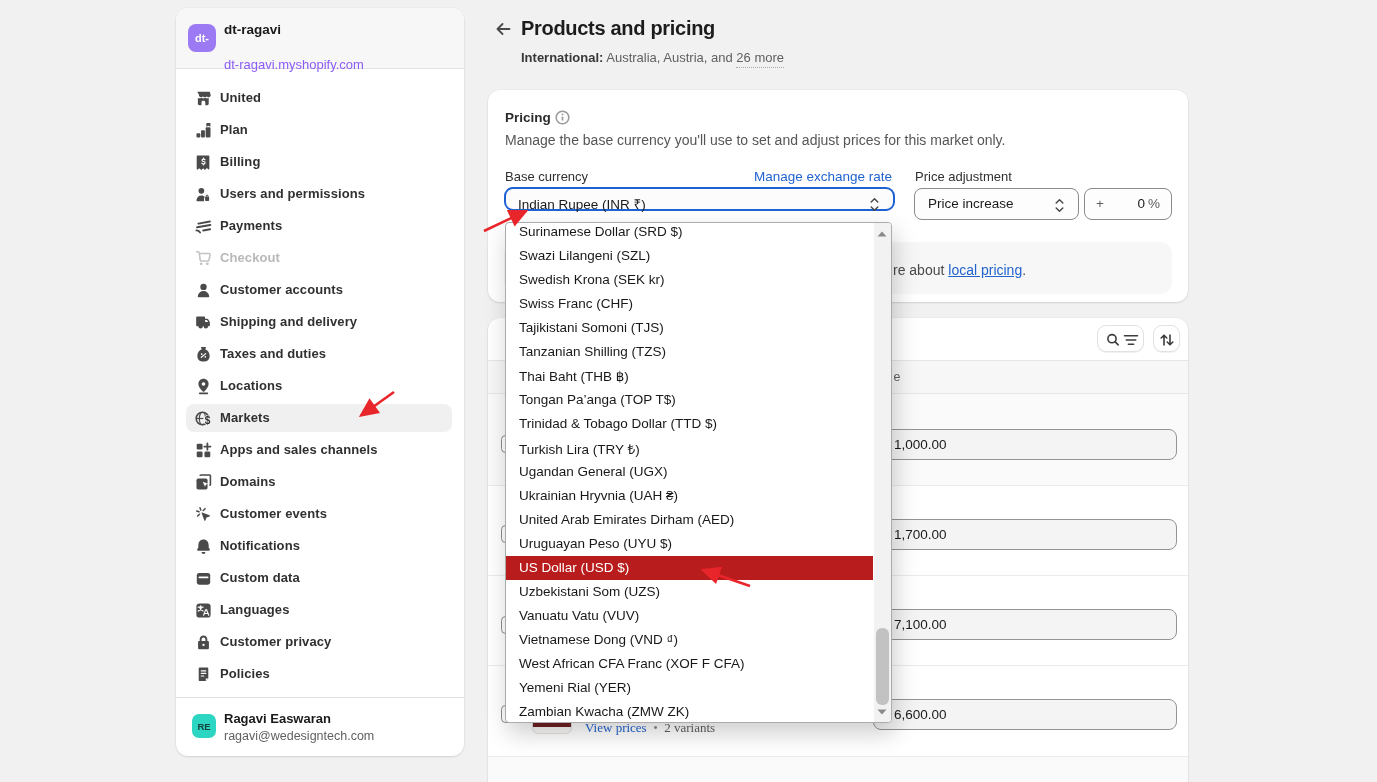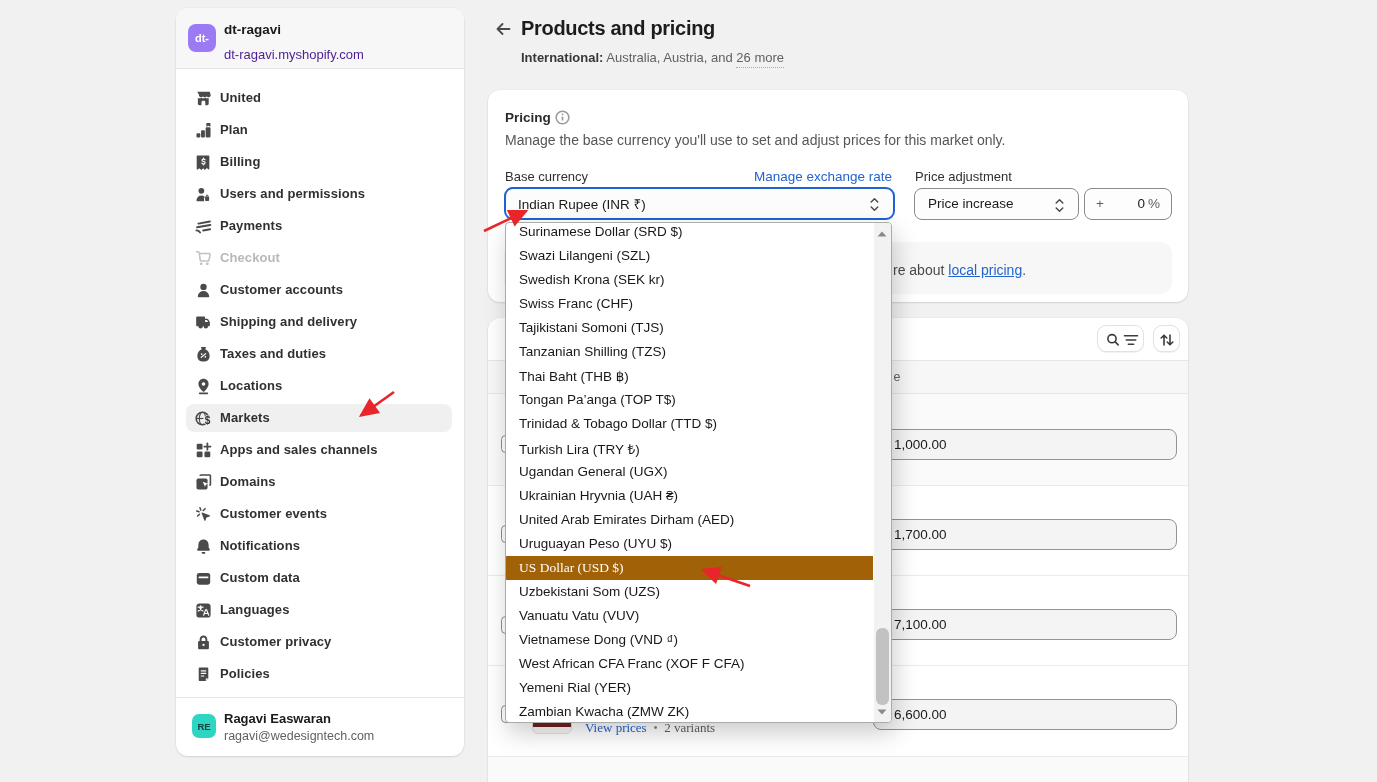--- a/index.html
+++ b/index.html
@@ -10,32 +10,32 @@
     box-shadow:0 1px 2px rgba(26,26,26,.12), 0 0 0 .5px rgba(0,0,0,.04); }
   .mitem { position:absolute; left:186px; width:266px; height:28px; }
   .mitem .ic { position:absolute; left:9px; top:5.5px; width:17px; height:17px; }
   .mitem .tx { position:absolute; left:34px; top:6px; font-size:13px; font-weight:bold; color:#303030; letter-spacing:.1px; }
   .inp { position:absolute; border:1px solid #949494; border-radius:8px; background:#f4f4f4; }
   .inp .v { position:absolute; left:20px; top:7px; font-size:13.5px; color:#1a1a1a; }
   .cbx { position:absolute; left:501px; width:18px; height:18px; border:1.5px solid #8c8c8c; border-radius:4.5px; background:#fff; }
   .thumb { position:absolute; left:532px; width:40px; height:40px; border:1px solid #e0e0e0; border-radius:6px; background:#ececec; overflow:hidden; }
   .opt { position:absolute; left:0; width:100%; height:24px; font-size:13.5px; color:#181818; }
   .opt span { position:absolute; left:13.5px; top:4.5px; white-space:nowrap; }
-  .opt.sel { background:#a16207; color:#fff;font-family:Liberation Serif, serif; }
+  .opt.sel { background:#b91c1c; color:#fff; }
 </style>
 </head>
 <body>
 
 <div class="card" style="left:176px; top:8px; width:288px; height:748px;"></div>
 <div class="abs" style="left:176px; top:8px; width:288px; height:61px; background:#f7f7f7; border-radius:12px 12px 0 0; border-bottom:1px solid #e3e3e3;"></div>
 <div class="abs" style="left:188px; top:24px; width:28px; height:28px; border-radius:8px; background:#9b7af3;">
   <div class="abs" style="left:0; top:8px; width:28px; text-align:center; font-size:11px; font-weight:bold; color:#fff;">dt-</div>
 </div>
 <div class="abs" style="left:224px; top:22px; font-size:13.5px; font-weight:bold; color:#1a1a1a;">dt-ragavi</div>
-<div class="abs" style="left:224px; top:47px; font-size:13px; color:#4c1d95;">dt-ragavi.myshopify.com</div>
+<div class="abs" style="left:224px; top:57px; font-size:13px; color:#8b5cf6;">dt-ragavi.myshopify.com</div>
 
 <div id="menu">
     <div class="mitem" style="top:84px;">
       <svg class="ic" viewBox="0 0 16 16">
         <path d="M2.1 1.6h11.8l.8 2.9c.3 1.2-.6 2.4-1.9 2.4-.7 0-1.4-.4-1.7-1-.3.6-1 1-1.8 1s-1.5-.4-1.8-1c-.3.6-1 1-1.8 1-1.3 0-2.2-1.2-1.9-2.4z" fill="#4a4a4a"></path>
         <path d="M2.7 7.5c.4.2.9.3 1.3.3.7 0 1.3-.2 1.9-.6.5.4 1.2.6 1.9.6.7 0 1.4-.2 1.9-.6.5.4 1.2.6 1.9.6.4 0 .9-.1 1.3-.3v5.5c0 .8-.6 1.4-1.4 1.4H9.7v-2.9c0-.8-.6-1.4-1.4-1.4h-.8c-.8 0-1.4.6-1.4 1.4v2.9H4.1c-.8 0-1.4-.6-1.4-1.4z" fill="#4a4a4a"></path>
       </svg>
       <div class="tx" style="">United</div>
     </div>
     <div class="mitem" style="top:116px;">
@@ -204,21 +204,21 @@
   <circle cx="7.5" cy="4.4" r="0.95" fill="#9a9a9a"></circle>
 </svg>
 <div class="abs" style="left:505px; top:132px; font-size:14px; color:#565656;">Manage the base currency you'll use to set and adjust prices for this market only.</div>
 
 <div class="abs" style="left:505px; top:169px; font-size:13px; color:#303030;">Base currency</div>
 <div class="abs" style="left:892px; top:169px; font-size:13.5px; color:#2264cf;">
     <span style="position:absolute; right:0; white-space:nowrap;">Manage exchange rate</span>
   </div>
 <div class="abs" style="left:915px; top:169px; font-size:13px; color:#303030;">Price adjustment</div>
 
-<div class="abs" style="left:504px; top:187px; width:391px; height:33px; border:2px solid #1f62d4; border-radius:9px; background:#fcfcfc;">
+<div class="abs" style="left:504px; top:187px; width:391px; height:24px; border:2px solid #1f62d4; border-radius:9px; background:#fcfcfc;">
   <div class="abs" style="left:12px; top:5.5px; font-size:13.5px; color:#1a1a1a;">Indian Rupee (INR ₹)</div>
   <svg class="abs" style="right:12px; top:8px;" width="13" height="15" viewBox="0 0 13 15">
     <path d="M3.2 5L6.5 1.8 9.8 5 M3.2 10L6.5 13.2 9.8 10" fill="none" stroke="#4a4a4a" stroke-width="1.5" stroke-linecap="round" stroke-linejoin="round"></path>
   </svg>
 </div>
 
 <div class="abs" style="left:914px; top:188px; width:165px; height:32px; border:1px solid #8a8a8a; border-radius:8px; background:#fdfdfd;">
   <div class="abs" style="left:13px; top:6.5px; font-size:13.5px; color:#1a1a1a;">Price increase</div>
   <svg class="abs" style="right:12px; top:8.5px;" width="13" height="15" viewBox="0 0 13 15">
     <path d="M3.2 5L6.5 1.8 9.8 5 M3.2 10L6.5 13.2 9.8 10" fill="none" stroke="#4a4a4a" stroke-width="1.5" stroke-linecap="round" stroke-linejoin="round"></path>

